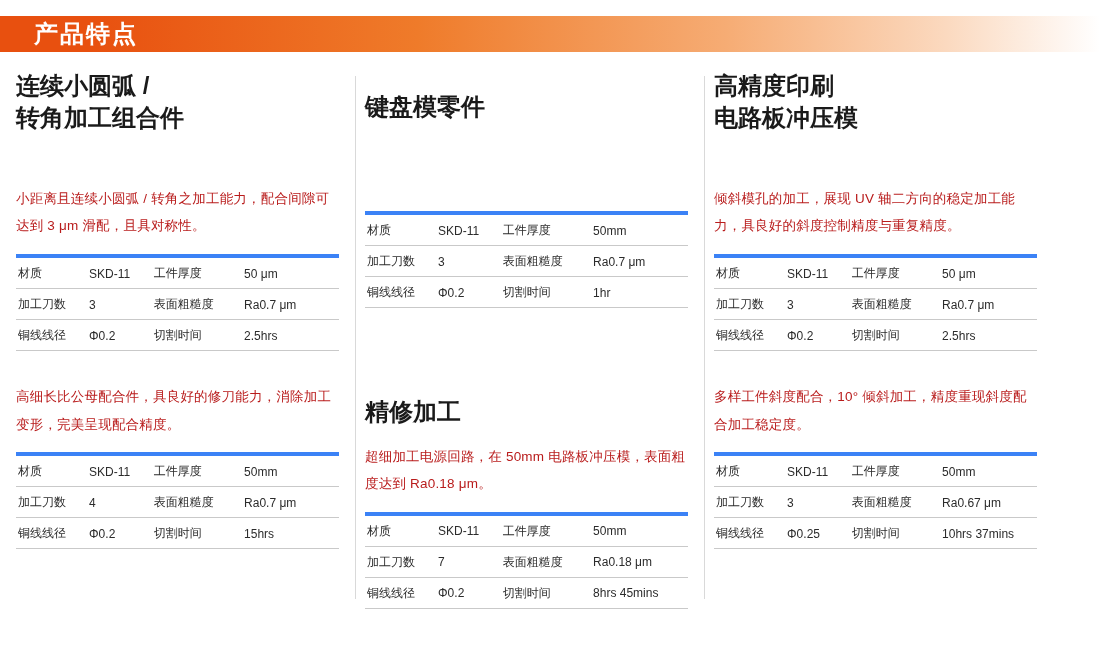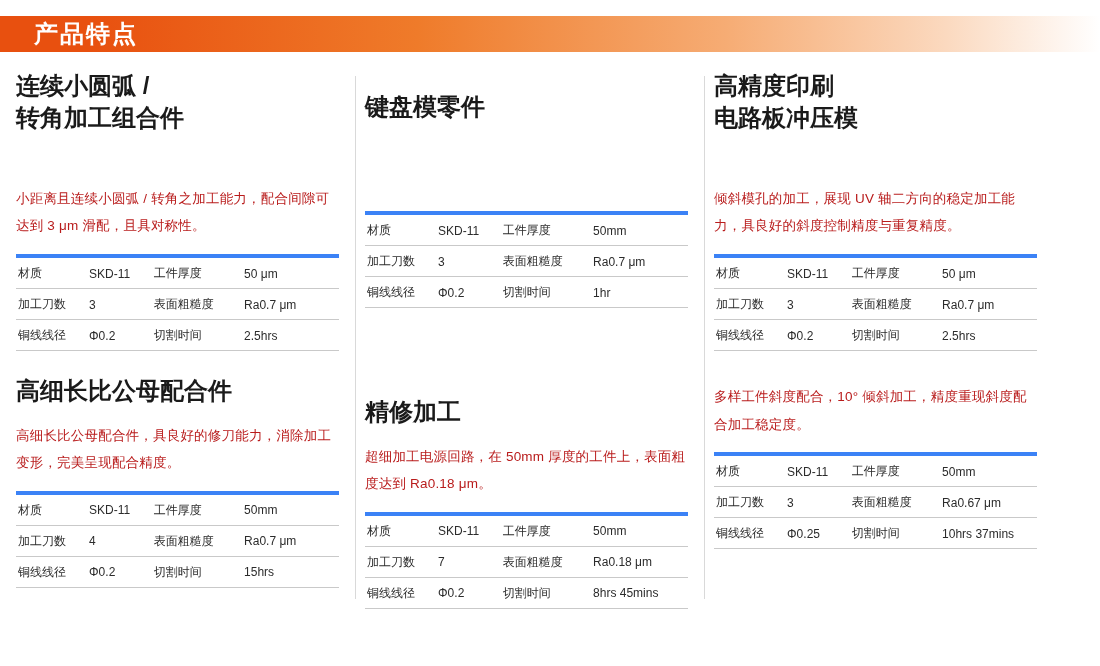--- a/index.html
+++ b/index.html
@@ -207,21 +207,20 @@
         <td class="k">铜线线径</td>
         <td class="v1">Φ0.2</td>
         <td class="k2">切割时间</td>
         <td class="v2">2.5hrs</td>
       </tr>
     </tbody>
       </table>
   </div>
 
   <div class="cell c1 row2">
-    <div class="card-title">高细长比公母配合件</div>
     <div class="title-spacer-2"></div>
     <div class="card-desc">高细长比公母配合件，具良好的修刀能力，消除加工变形，完美呈现配合精度。</div>
     <table class="spec">
       <tbody>
           <tr>
         <td class="k">材质</td>
         <td class="v1">SKD-11</td>
         <td class="k2">工件厚度</td>
         <td class="v2">50mm</td>
       </tr>
@@ -237,21 +236,21 @@
         <td class="k2">切割时间</td>
         <td class="v2">15hrs</td>
       </tr>
     </tbody>
       </table>
   </div>
 
   <div class="cell c2 row2">
     <div class="card-title">精修加工</div>
     <div class="title-spacer-2"></div>
-    <div class="card-desc">超细加工电源回路，在 50mm 厚度的工件上，表面粗度达到 Ra0.18 μm。</div>
+    <div class="card-desc">超细加工电源回路，在 50mm 电路板冲压模，表面粗度达到 Ra0.18 μm。</div>
     <table class="spec">
       <tbody>
           <tr>
         <td class="k">材质</td>
         <td class="v1">SKD-11</td>
         <td class="k2">工件厚度</td>
         <td class="v2">50mm</td>
       </tr>
       <tr>
         <td class="k">加工刀数</td>

